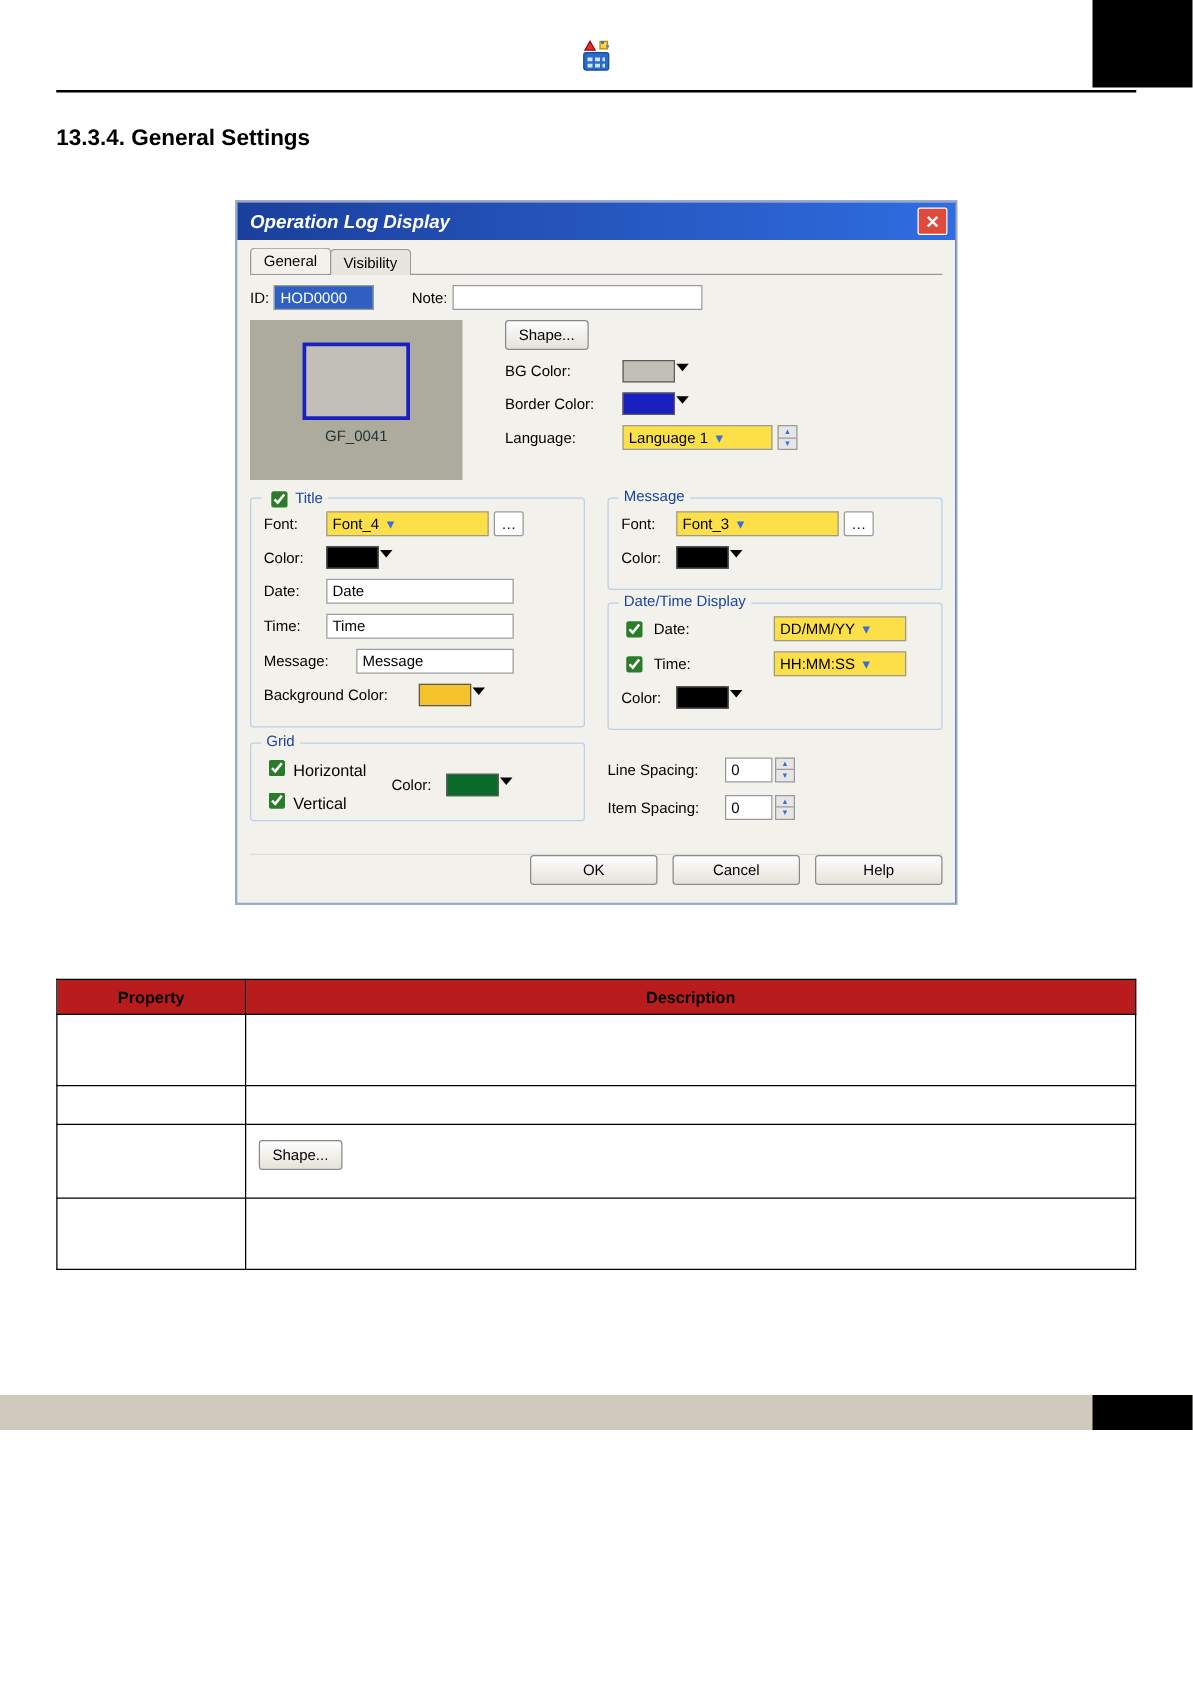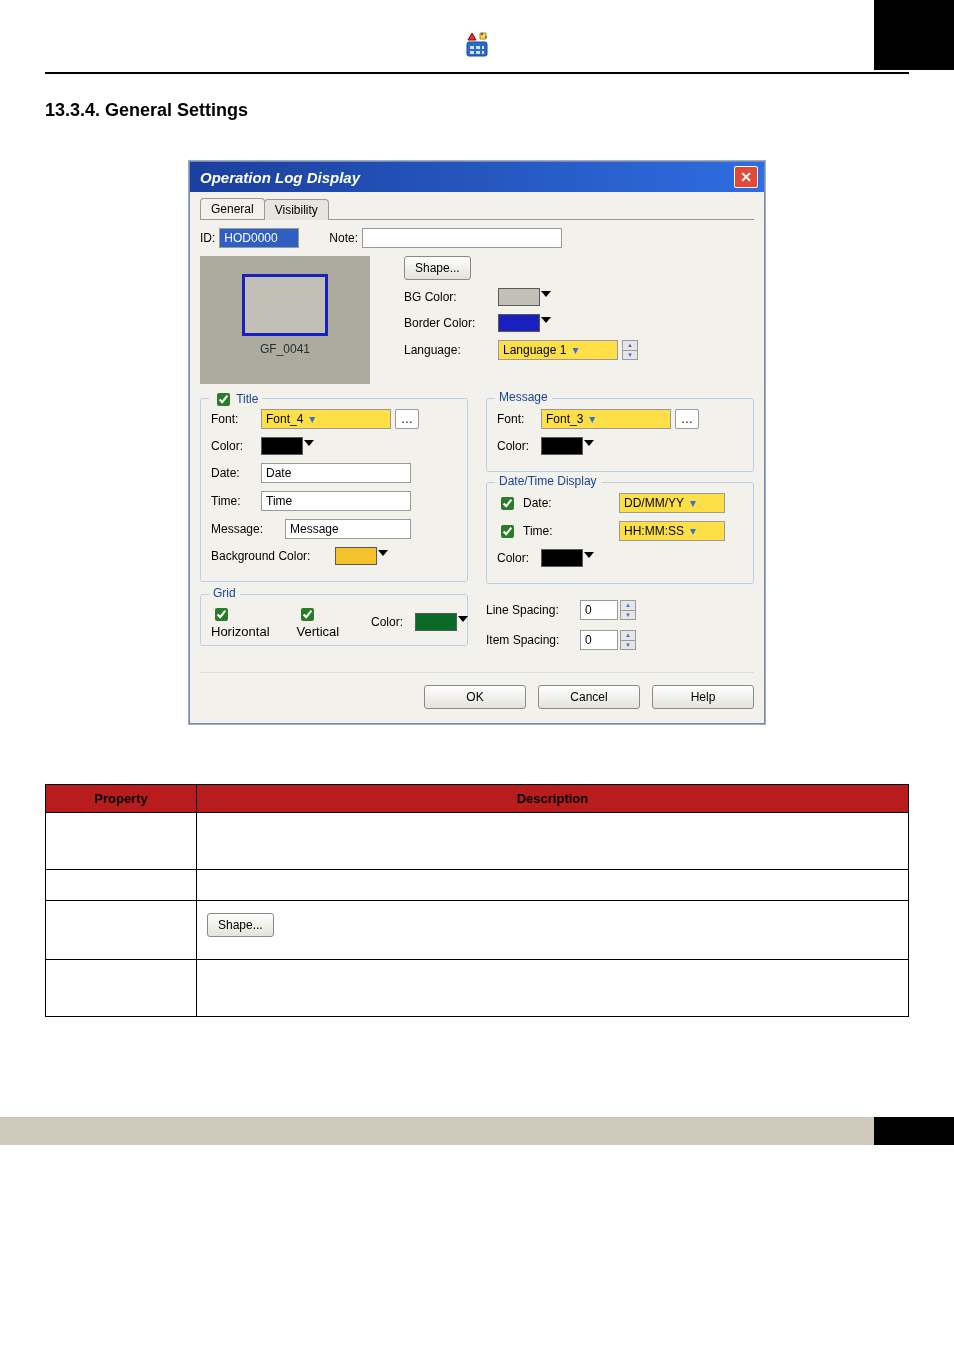--- a/index.html
+++ b/index.html
@@ -35,21 +35,21 @@
   .spin{display:inline-flex;flex-direction:column;border:1px solid #9a9a9a;background:#e6e6e6;width:14px;height:18px}
   .spin div{flex:1;display:flex;align-items:center;justify-content:center;font-size:7px;border-bottom:1px solid #9a9a9a;color:#3a6fd8}
   .spin div:last-child{border-bottom:none}
   .group{border:1px solid #b9d0ea;border-radius:3px;padding:10px 10px 8px 10px;margin-bottom:10px;position:relative}
   .group-title{position:absolute;top:-9px;left:8px;background:#f3f1ec;padding:0 4px;font-size:12px;color:#1a44a3}
   .group-title .chk{width:13px;height:13px;vertical-align:middle}
   .cols2{display:flex;gap:18px}
   .cols2>div{flex:1}
   .more-btn{width:22px;height:18px;border:1px solid #9a9a9a;background:#fff;display:inline-flex;align-items:center;justify-content:center;font-size:12px;margin-left:4px;border-radius:2px}
   .checkbox{width:13px;height:13px;accent-color:#2a7b2a}
-  .footer-btns{display:flex;justify-content:flex-end;gap:12px;margin-top:16px;border-top:1px solid #ddd;padding-top:12px}
+  .footer-btns{display:flex;justify-content:flex-end;gap:12px;margin-top:16px;border-top:1px solid #ddd;}
   .footer-btns .btn{width:80px;justify-content:center}
   table.prop{width:100%;border-collapse:collapse;margin-top:10px}
   table.prop th{background:#b91c1c;border:1px solid #000;padding:6px 8px;font-size:13px;font-weight:bold;text-align:center}
   table.prop td{border:1px solid #000;padding:8px 10px;font-size:12px;vertical-align:top}
   .page-footer{margin-top:60px;height:28px;background:#d0cabc;position:relative}
   .page-footer .blk{position:absolute;right:0;top:0;width:80px;height:28px;background:#000}
   .prop-col{width:130px;text-align:center}
   .inline-shape-btn{margin:4px 0}
 </style>
 </head>
@@ -207,21 +207,21 @@
             </div>
           </div>
         </div>
       </div>
 
       <div class="cols2">
         <div>
           <div class="group" style="padding-bottom:6px">
             <div class="group-title">Grid</div>
             <div style="display:flex;align-items:center;gap:20px">
-              <div style="display:flex;flex-direction:row;gap:18px">
+              <div style="display:flex;flex-direction:column;gap:7px">
                 <label><input type="checkbox" class="checkbox" checked="" style=""> <span>Horizontal</span></label>
                 <label><input type="checkbox" class="checkbox" checked="" style=""> <span>Vertical</span></label>
               </div>
               <div class="form-line" style="margin:0">
                 <span class="lbl" style="width:40px">Color:</span>
                 <span class="color-swatch" style="background:#0a6b28"></span>
               </div>
             </div>
           </div>
         </div>

